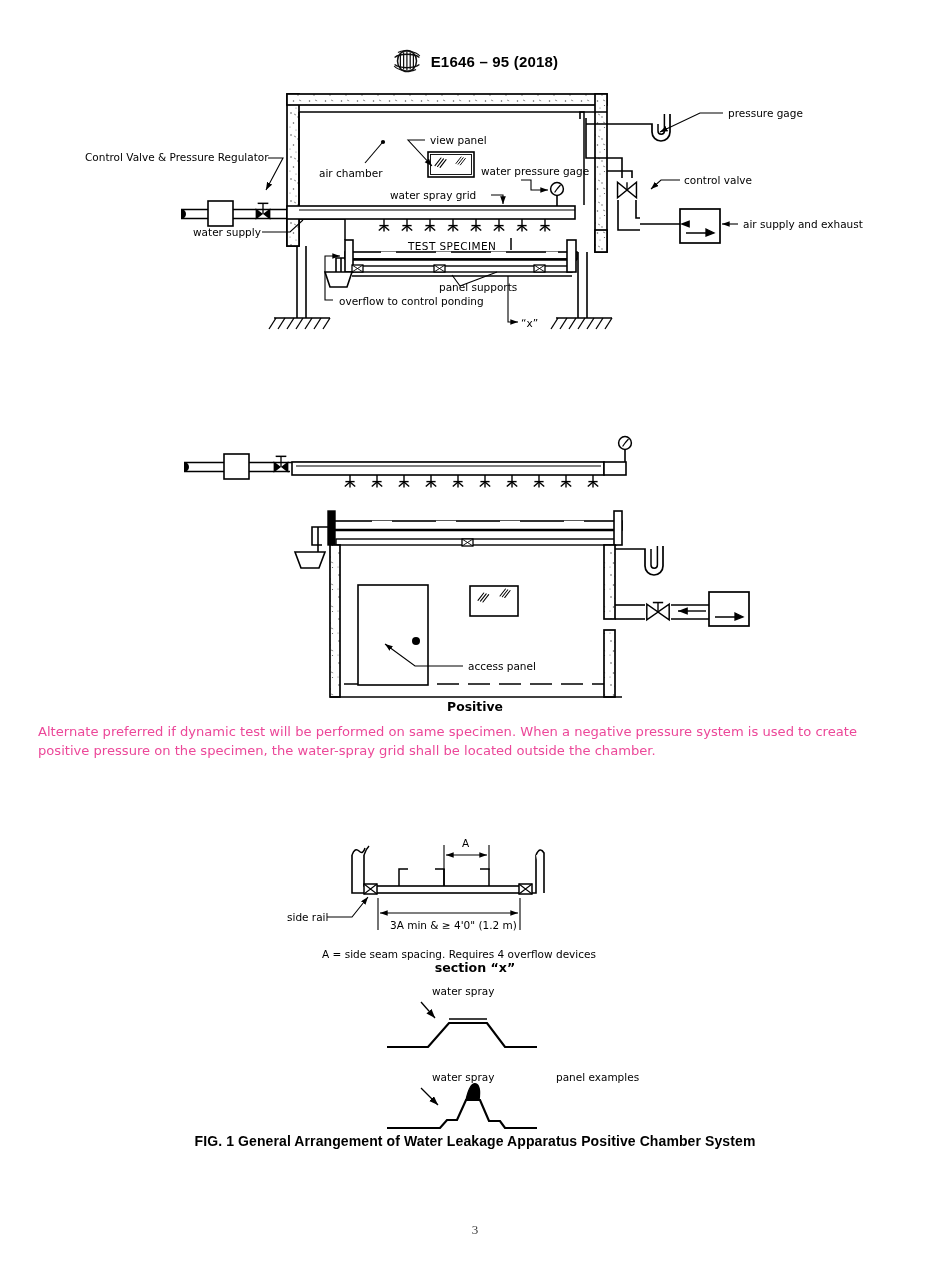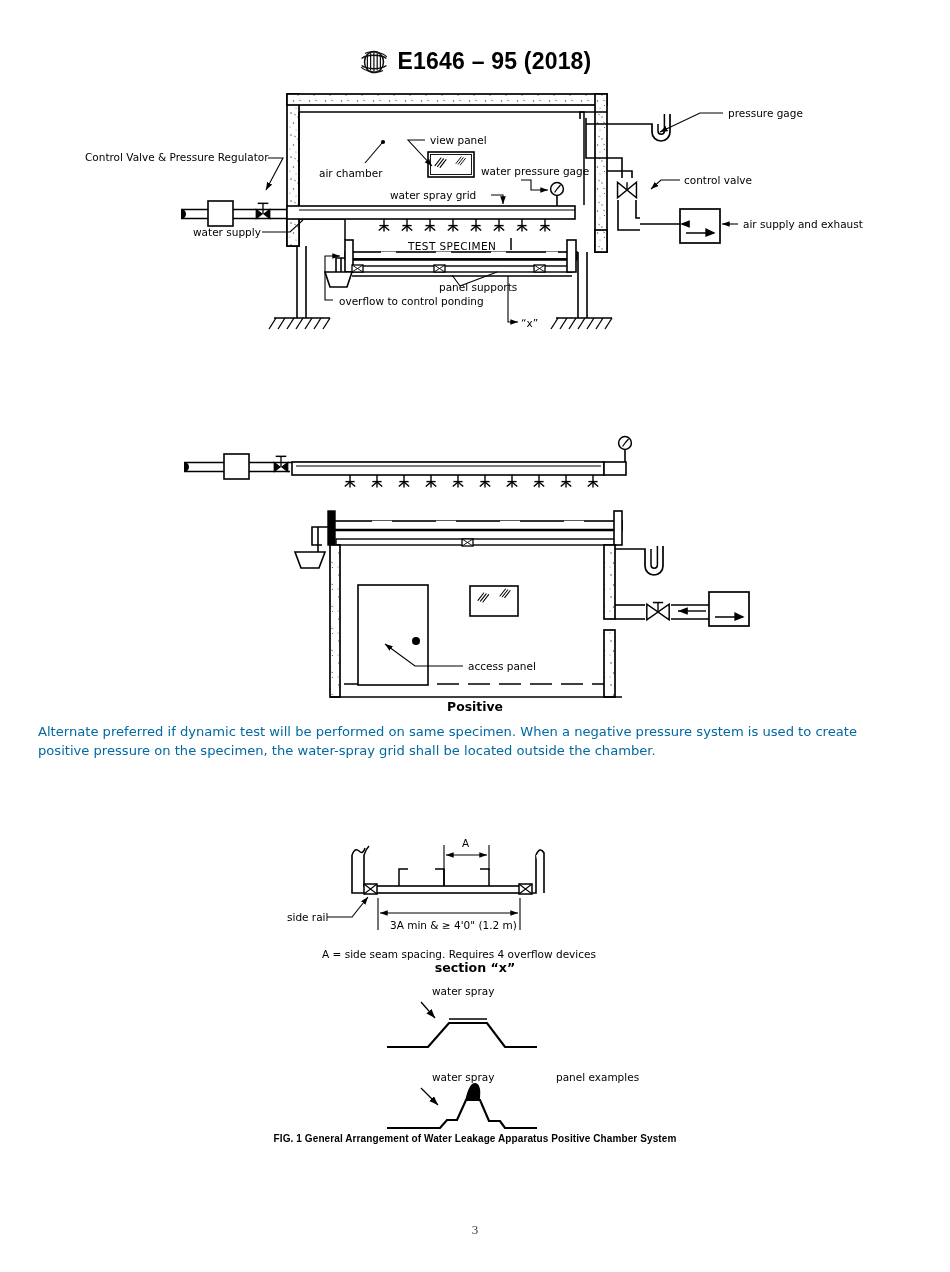--- a/index.html
+++ b/index.html
@@ -5,36 +5,36 @@
   html,body{margin:0;padding:0;}
   body{
     width:950px;height:1272px;position:relative;background:#ffffff;
     font-family:"Liberation Sans", sans-serif;color:#000;
     -webkit-font-smoothing:antialiased;
   }
   .abs{position:absolute;}
   
   #header{position:absolute;left:0;top:48px;width:950px;text-align:center;}
   #header .row{display:inline-flex;align-items:center;gap:9px;}
-  #header .desig{font-size:23px;font-weight:bold;letter-spacing:.2px;}
+  #header .desig{font-size:15px;font-weight:bold;letter-spacing:.2px;}
   .astm-logo{display:block;}
   
   #figure{position:absolute;left:0;top:0;width:950px;height:1272px;}
   svg{display:block;overflow:visible;}
   .lbl{font-family:"DejaVu Sans","Liberation Sans",sans-serif;font-size:10.5px;fill:#000;}
   .lbl-spec{font-family:"DejaVu Sans","Liberation Sans",sans-serif;font-size:10.5px;fill:#000;letter-spacing:.4px;}
   
   #para{position:absolute;left:38px;top:722px;width:874px;
         font-family:"DejaVu Sans","Liberation Sans",sans-serif;
-        font-size:13.1px;line-height:19px;color:#0369a1;}
+        font-size:13.1px;line-height:19px;color:#ec4899;}
   #altcap{position:absolute;left:0;top:699px;width:950px;text-align:center;
         font-family:"DejaVu Sans","Liberation Sans",sans-serif;
         font-size:12.4px;font-weight:bold;}
   #figcap{position:absolute;left:0;top:1133px;width:950px;text-align:center;
-        font-size:10px;font-weight:bold;letter-spacing:.1px;}
+        font-size:14px;font-weight:bold;letter-spacing:.1px;}
   #pageno{position:absolute;left:0;top:1222px;width:950px;text-align:center;
         font-family:"Liberation Serif",serif;font-size:13px;color:#3a3a3a;}
 </style>
 </head>
 <body>
 
 <div id="header">
   <span class="row">
     <span>
       <svg class="astm-logo" width="30" height="26" viewBox="0 0 30 26" aria-hidden="true">

